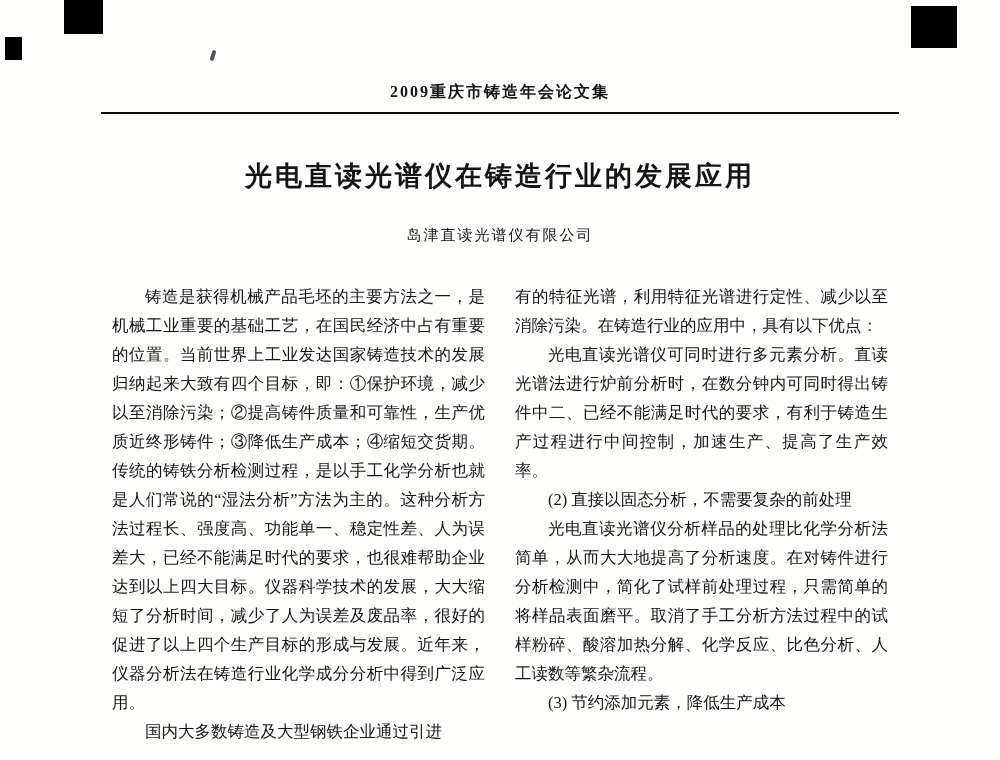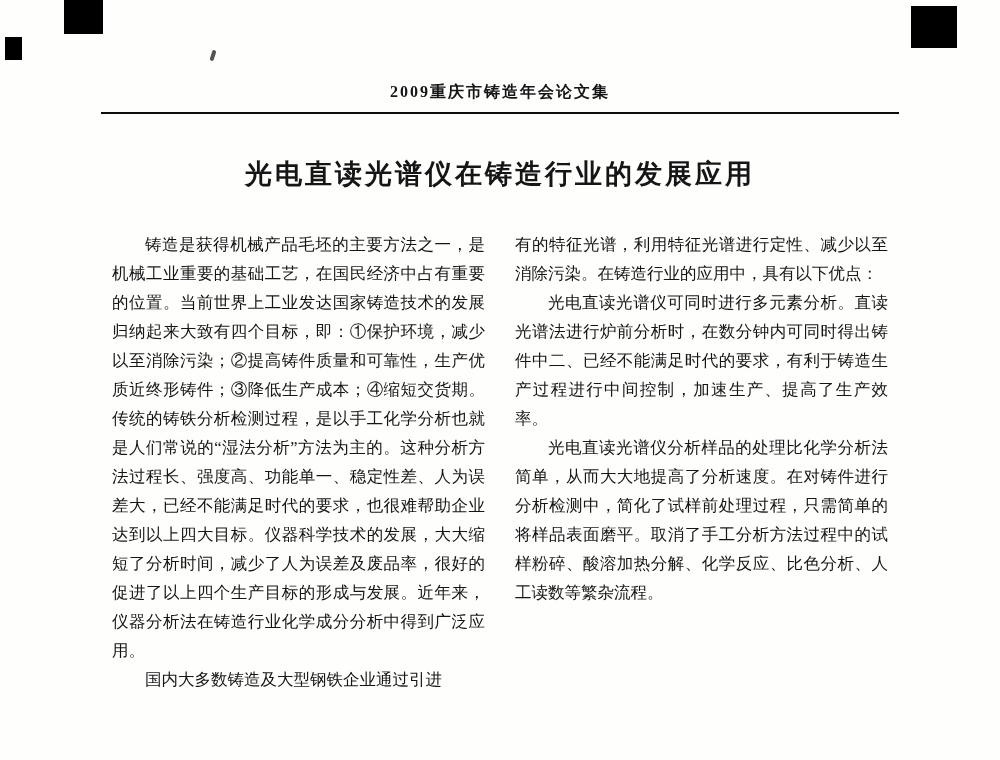--- a/index.html
+++ b/index.html
@@ -35,21 +35,21 @@
     margin: 10px auto 0 auto;
     border-bottom: 2px solid #0c0c0c;
   }
   .paper-title {
     margin-top: 46px;
     text-align: center;
     font-size: 27px;
     font-weight: bold;
     letter-spacing: 3px;
     line-height: 32px;
-    font-family: Liberation Mono, monospace;
+    font-family: Liberation Serif, serif;
   }
   .paper-author {
     margin-top: 34px;
     text-align: center;
     font-size: 15px;
     letter-spacing: 2px;
     line-height: 18px;
   }
   .columns {
     display: flex;
@@ -81,29 +81,32 @@
 
   <div class="scan-artifact artifact-tl"></div>
   <div class="scan-artifact artifact-edge"></div>
   <div class="scan-artifact artifact-tr"></div>
   <div class="scan-artifact artifact-speck"></div>
 
   <div class="journal-header">2009重庆市铸造年会论文集</div>
   <div class="header-rule"></div>
 
   <h1 class="paper-title">光电直读光谱仪在铸造行业的发展应用</h1>
+  <div class="paper-author">岛津直读光谱仪有限公司</div>
 
   <div class="columns">
 
     <div class="col">
       <p class="para indent">铸造是获得机械产品毛坯的主要方法之一，是机械工业重要的基础工艺，在国民经济中占有重要的位置。当前世界上工业发达国家铸造技术的发展归纳起来大致有四个目标，即：①保护环境，减少以至消除污染；②提高铸件质量和可靠性，生产优质近终形铸件；③降低生产成本；④缩短交货期。传统的铸铁分析检测过程，是以手工化学分析也就是人们常说的“湿法分析”方法为主的。这种分析方法过程长、强度高、功能单一、稳定性差、人为误差大，已经不能满足时代的要求，也很难帮助企业达到以上四大目标。仪器科学技术的发展，大大缩短了分析时间，减少了人为误差及废品率，很好的促进了以上四个生产目标的形成与发展。近年来，仪器分析法在铸造行业化学成分分析中得到广泛应用。</p>
       <p class="para indent">国内大多数铸造及大型钢铁企业通过引进</p>
     </div>
 
     <div class="col">
       <p class="para">有的特征光谱，利用特征光谱进行定性、减少以至消除污染。在铸造行业的应用中，具有以下优点：</p>
       <p class="para indent">光电直读光谱仪可同时进行多元素分析。直读光谱法进行炉前分析时，在数分钟内可同时得出铸件中二、已经不能满足时代的要求，有利于铸造生产过程进行中间控制，加速生产、提高了生产效率。</p>
+      <p class="para indent">(2) 直接以固态分析，不需要复杂的前处理</p>
       <p class="para indent">光电直读光谱仪分析样品的处理比化学分析法简单，从而大大地提高了分析速度。在对铸件进行分析检测中，简化了试样前处理过程，只需简单的将样品表面磨平。取消了手工分析方法过程中的试样粉碎、酸溶加热分解、化学反应、比色分析、人工读数等繁杂流程。</p>
+      <p class="para indent">(3) 节约添加元素，降低生产成本</p>
     </div>
 
   </div>
 
 </div>
 
 </body></html>

